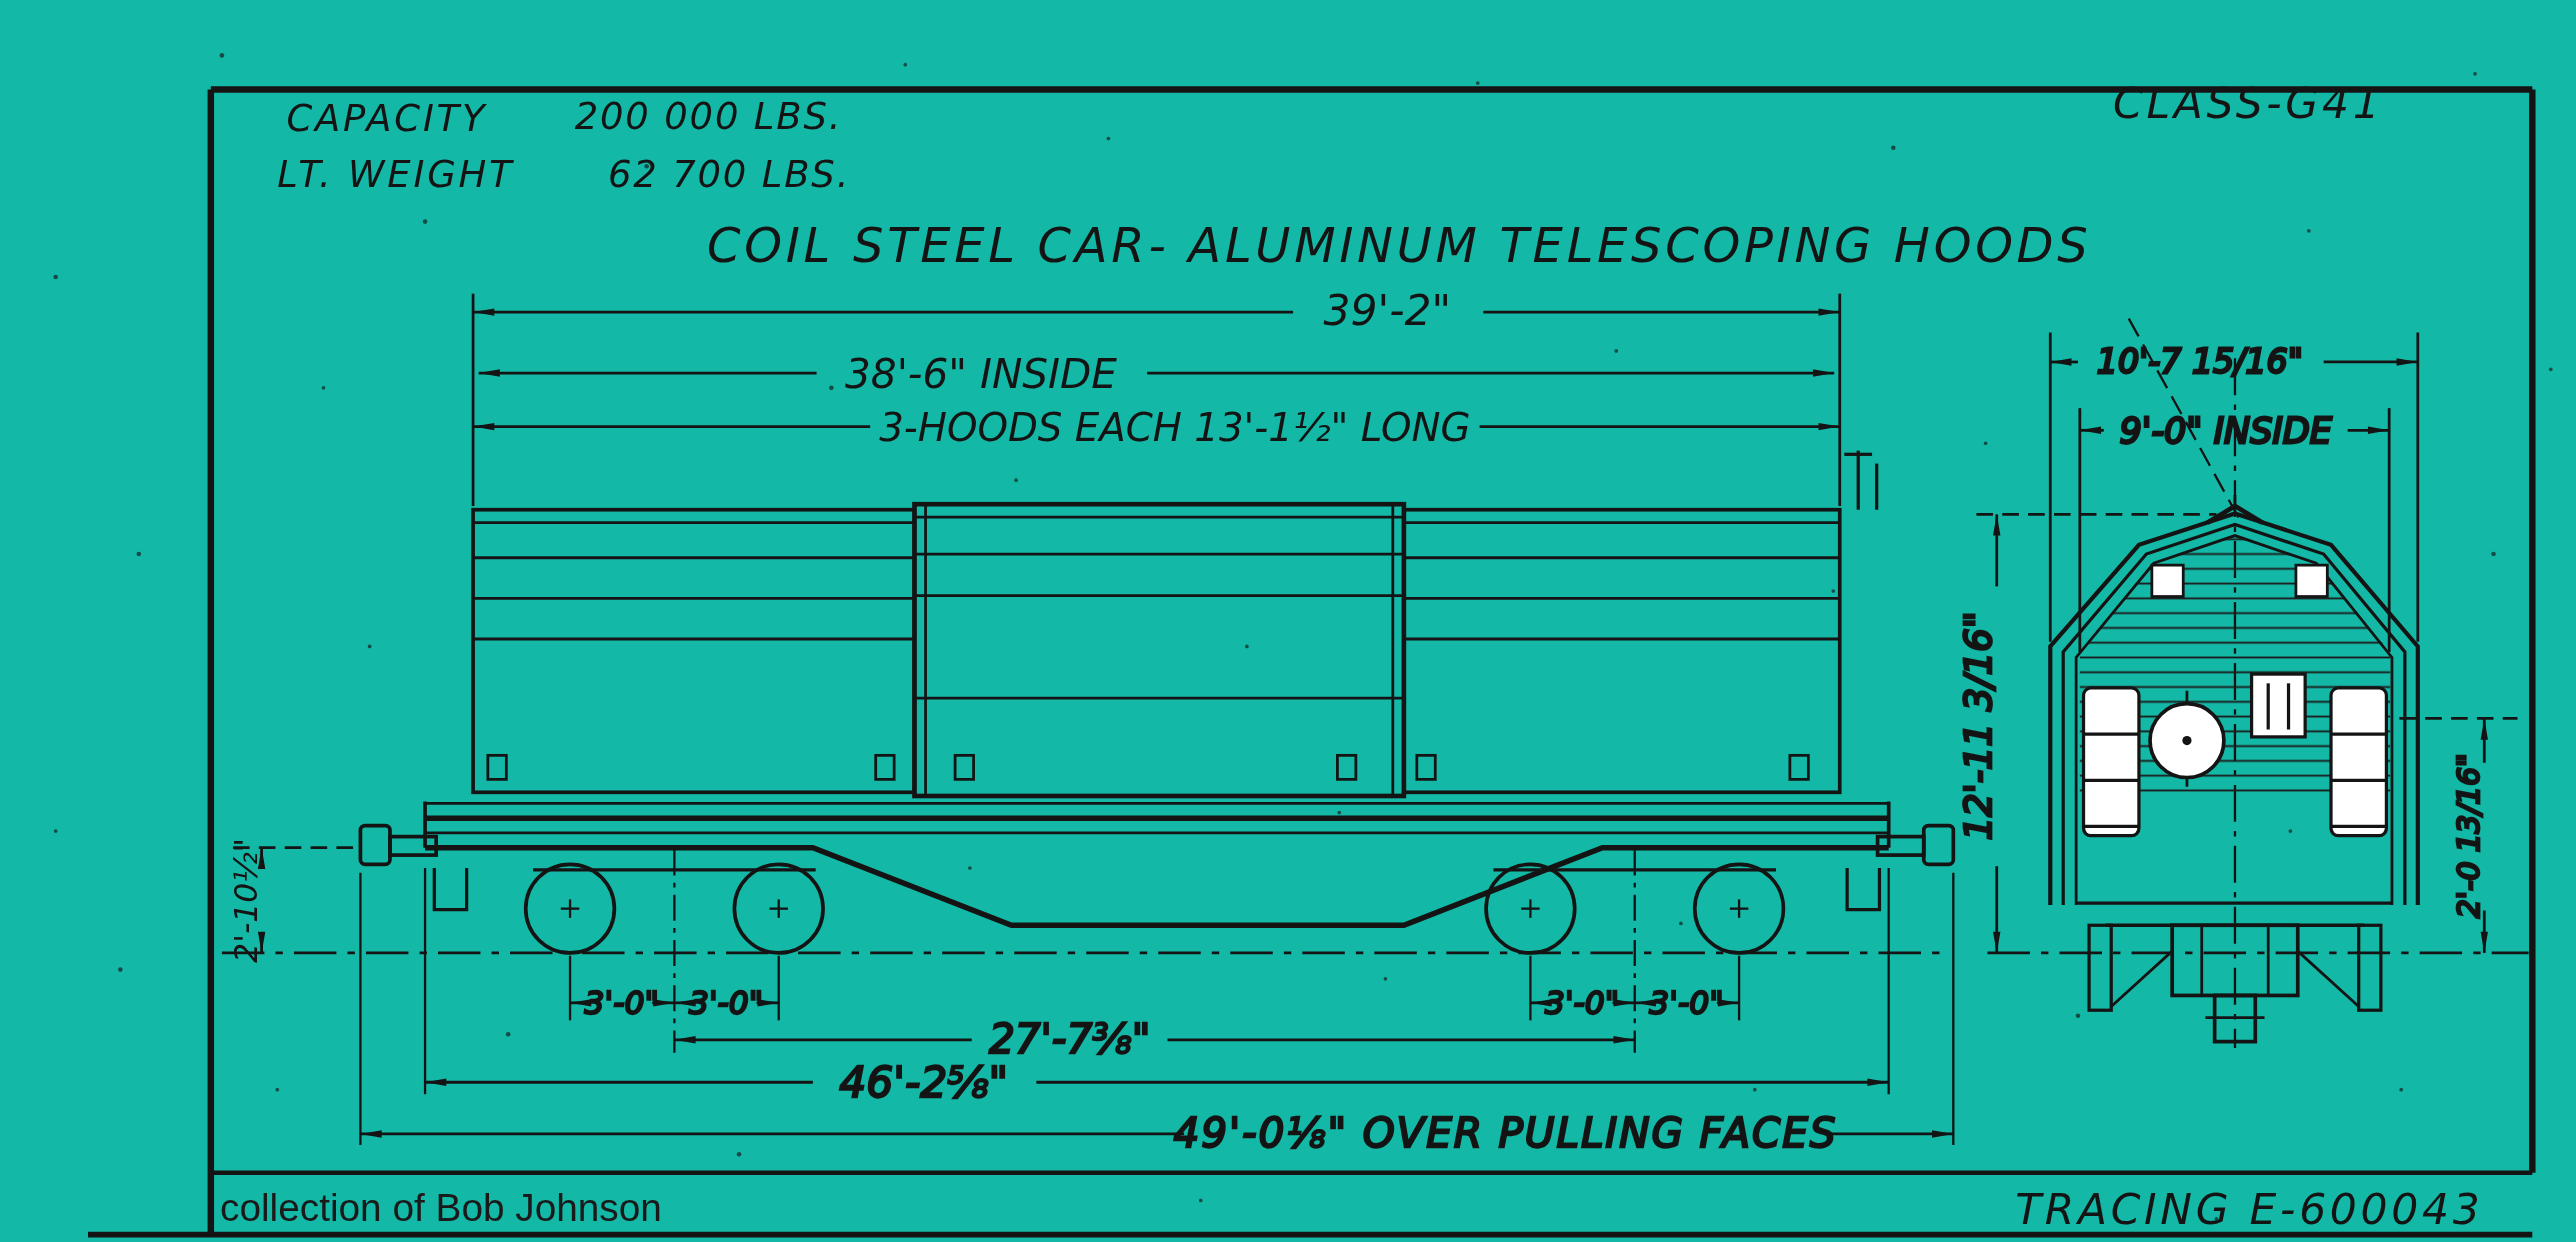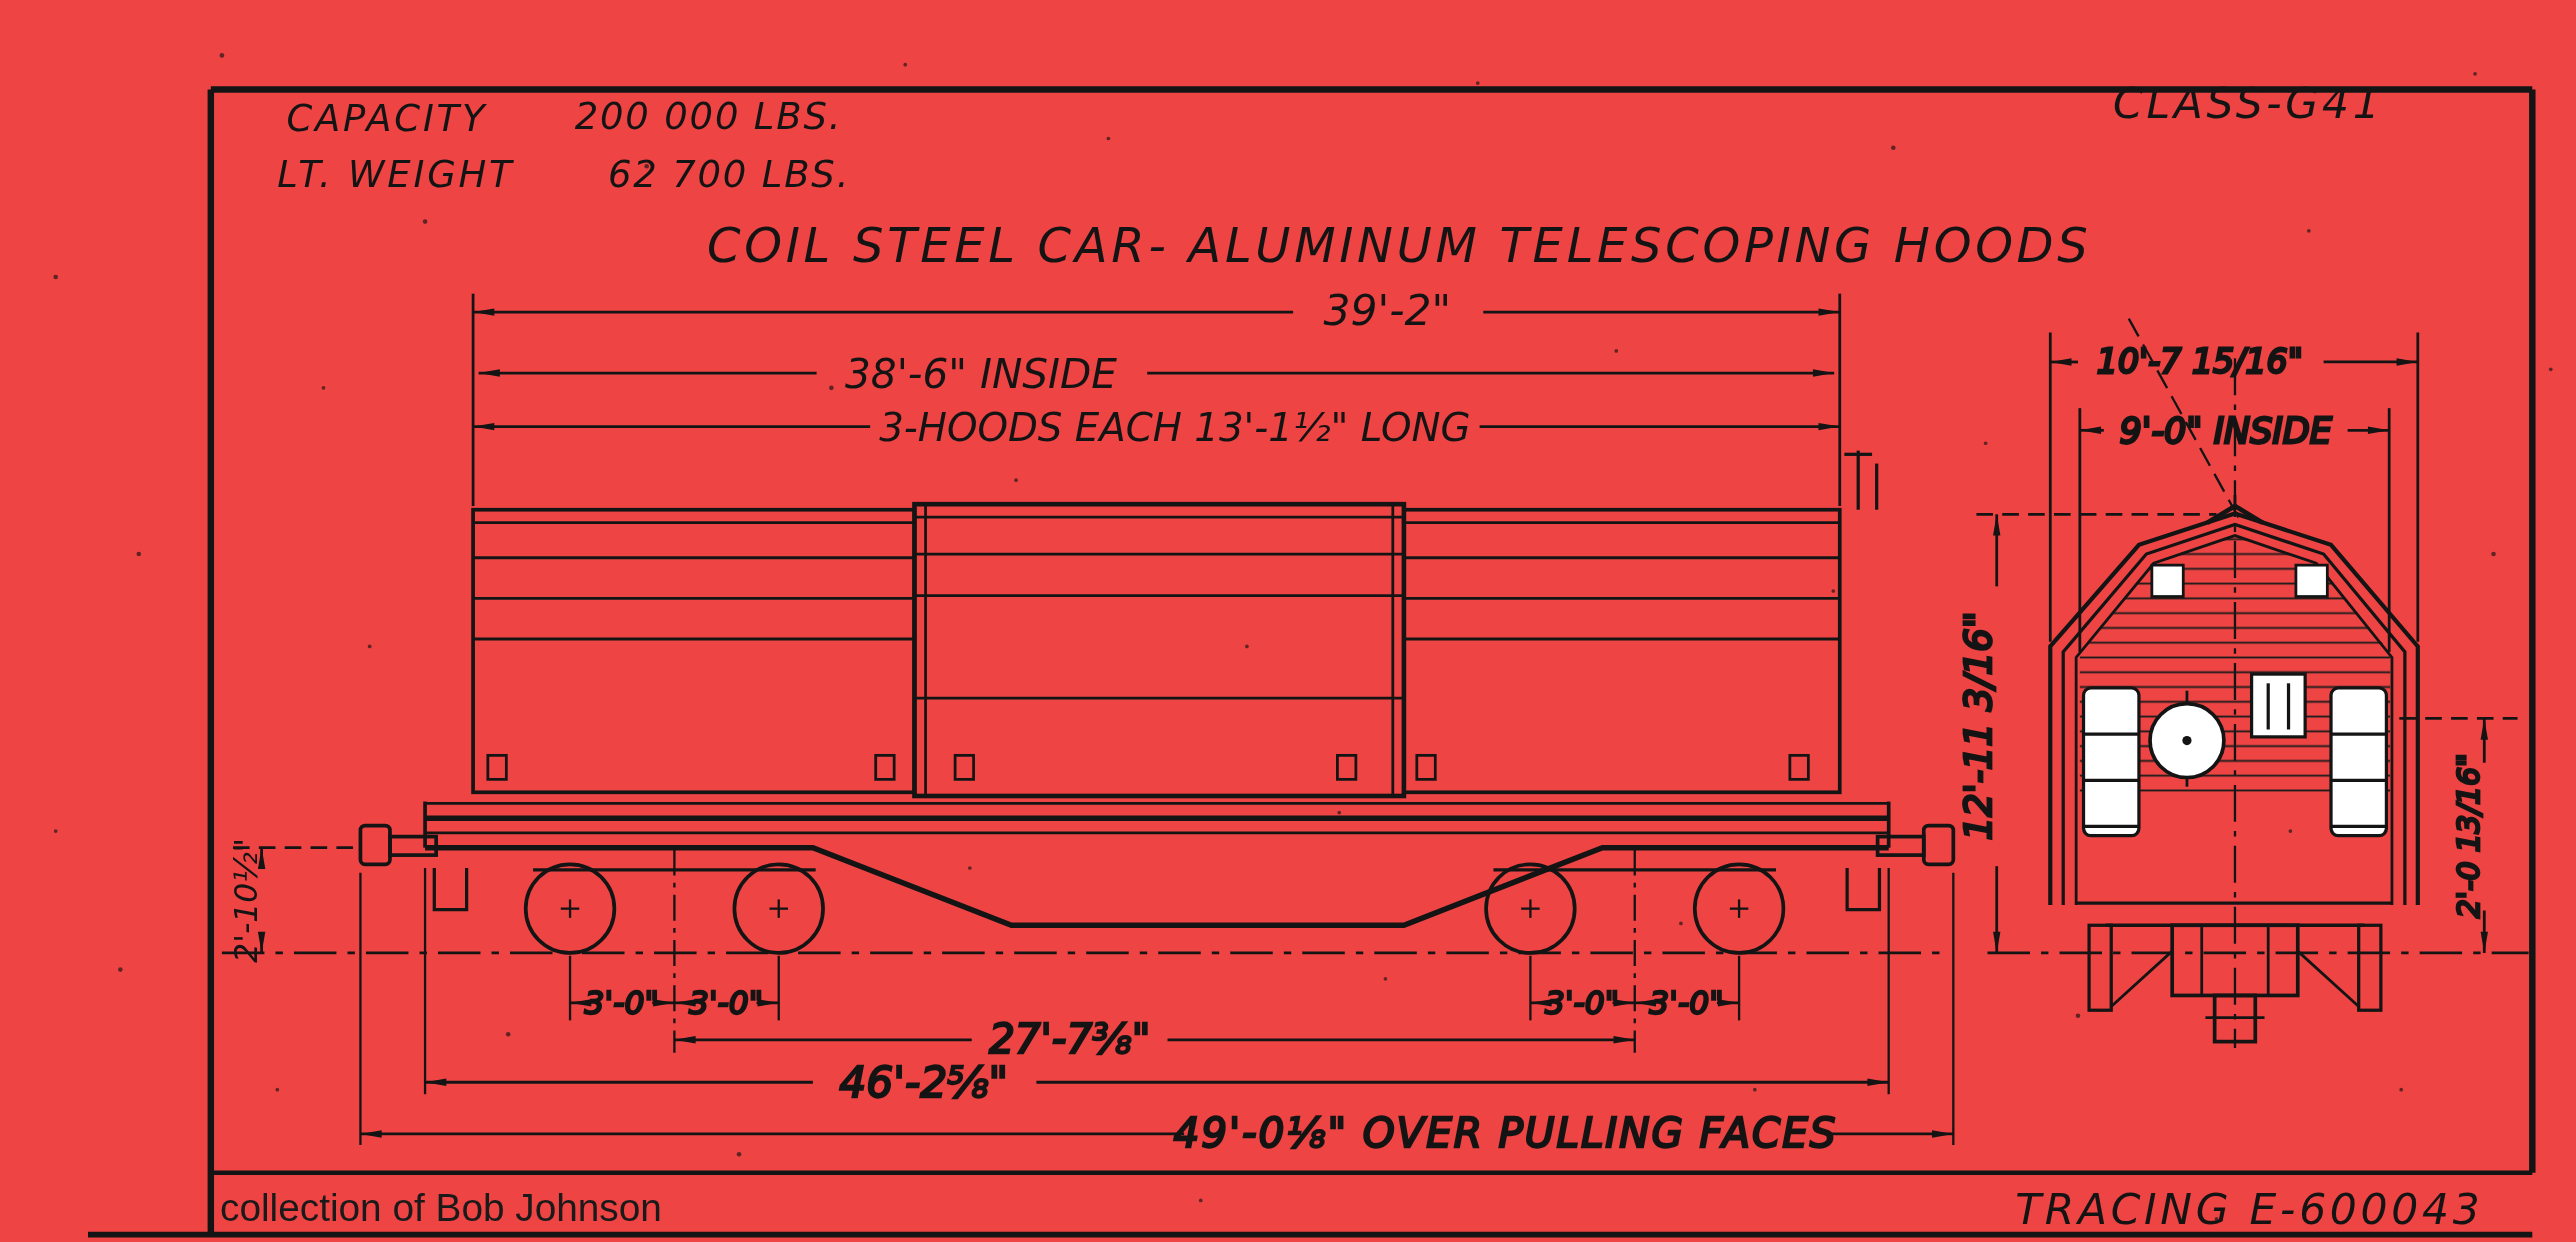--- a/index.html
+++ b/index.html
@@ -1,16 +1,16 @@
 <!DOCTYPE html>
 <html style="font-size:14.8px"><head>
 <meta charset="utf-8">
 <style>
   html,body{margin:0;padding:0;background:#e8e8e8;}
-  .sheet{position:relative;width:2576px;height:1242px;background:#ef4444;overflow:hidden;}
+  .sheet{position:relative;width:2576px;height:1242px;background:#14b8a6;overflow:hidden;}
   svg{display:block;}
   .ink{stroke:#141414;fill:none;}
   .hand{font-family:"DejaVu Sans",sans-serif;font-style:italic;fill:#141414;}
   .typed{font-family:"Liberation Sans",sans-serif;fill:#1a1a1a;}
 </style>
 </head>
 <body>
 
 <div class="sheet">
 <svg width="2576" height="1242" viewBox="0 0 2789 1345">

